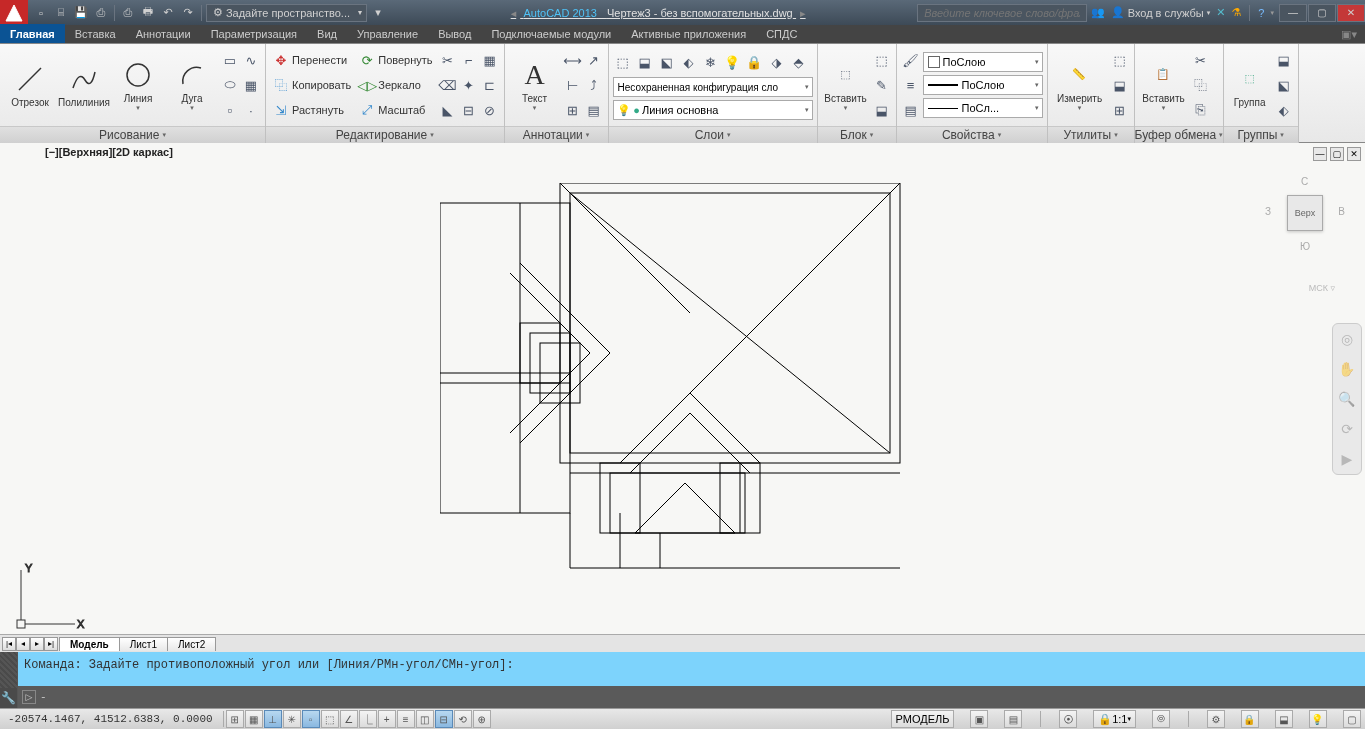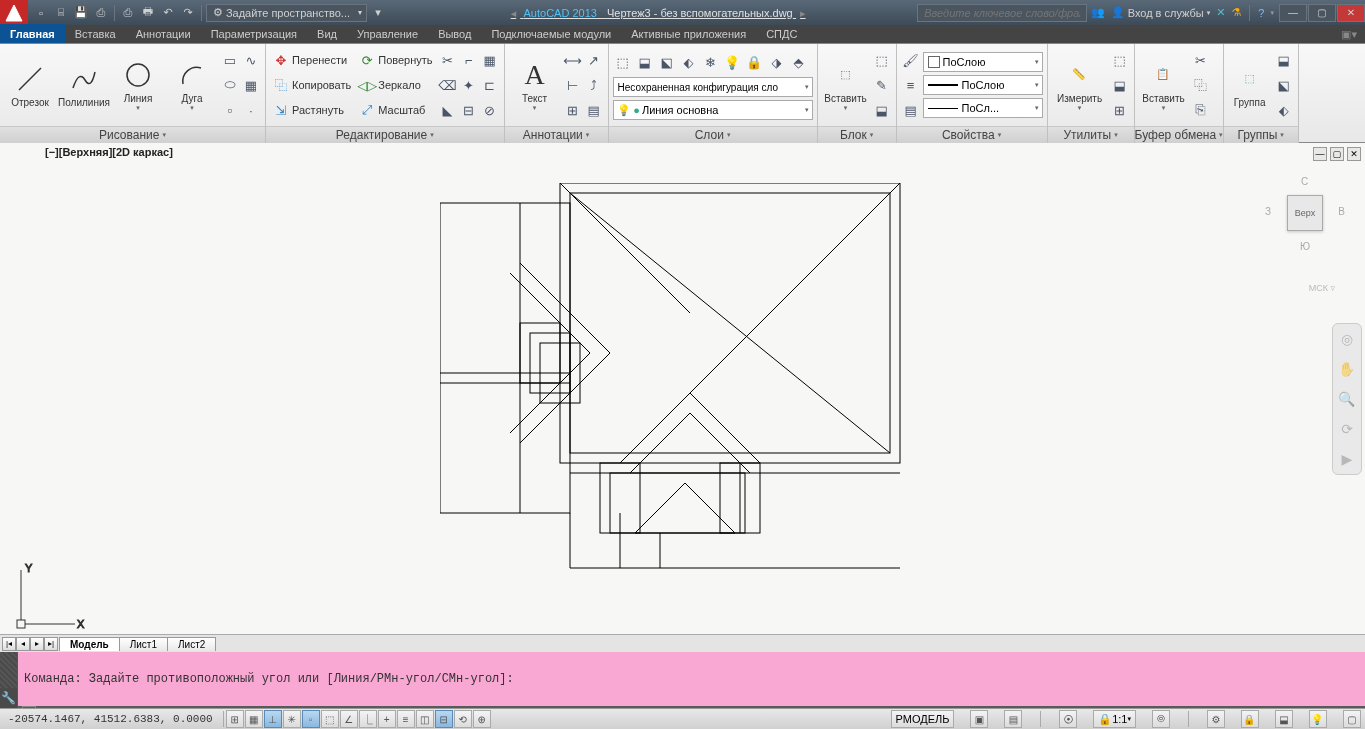--- a/index.html
+++ b/index.html
@@ -71,21 +71,21 @@
 .lt-nav{display:flex;padding:0 2px;}
 .lt-btn{width:14px;height:14px;border:1px solid #999;background:linear-gradient(#fff,#ddd);font-size:8px;display:flex;align-items:center;justify-content:center;cursor:pointer;}
 .lt-tab{padding:1px 10px;border:1px solid #999;border-bottom:none;background:linear-gradient(#fff,#e8e8e8);font-size:10px;cursor:pointer;margin-left:-1px;}
 .lt-tab.active{background:#fff;font-weight:bold;}
 
 .cmd-area{position:absolute;bottom:21px;left:0;right:0;height:56px;background:#3a3a3a;display:flex;}
 .cmd-handle{width:18px;background:#4a4a4a;border-right:1px solid #555;display:flex;flex-direction:column;}
 .cmd-grip{flex:1;background:repeating-linear-gradient(45deg,#555,#555 2px,#4a4a4a 2px,#4a4a4a 4px);}
 .cmd-wrench{height:20px;display:flex;align-items:center;justify-content:center;color:#aaa;font-size:12px;}
 .cmd-content{flex:1;display:flex;flex-direction:column;}
-.cmd-history{flex:1;background:#f9a8d4;padding:20px 6px;font-family:"Courier New",monospace;font-size:12px;color:#333;}
+.cmd-history{flex:1;background:#7dd3fc;padding:6px 6px;font-family:"Courier New",monospace;font-size:12px;color:#333;}
 .cmd-input-row{height:22px;background:#5a5a5a;display:flex;align-items:center;padding:0 4px;gap:4px;}
 .cmd-prompt{width:14px;height:14px;border:1px solid #888;display:flex;align-items:center;justify-content:center;color:#ccc;font-size:9px;}
 .cmd-input{flex:1;background:transparent;border:none;color:#aaa;font-family:"Courier New",monospace;font-size:12px;font-style:italic;outline:none;}
 
 .statusbar{position:absolute;bottom:0;left:0;right:0;height:21px;background:linear-gradient(#e8e8e8,#d0d0d0);border-top:1px solid #999;display:flex;align-items:center;font-size:10px;}
 .coords{padding:0 8px;color:#333;font-family:"Courier New",monospace;}
 .sb-sep{width:1px;height:16px;background:#aaa;margin:0 2px;}
 .sb-btns{display:flex;gap:1px;}
 .sb-btn{width:18px;height:18px;border:1px solid #aaa;background:linear-gradient(#f4f4f4,#dcdcdc);cursor:pointer;display:flex;align-items:center;justify-content:center;font-size:10px;color:#555;}
 .sb-btn.on{background:linear-gradient(#b8d8f0,#8ab8e0);border-color:#5a8ab8;}

